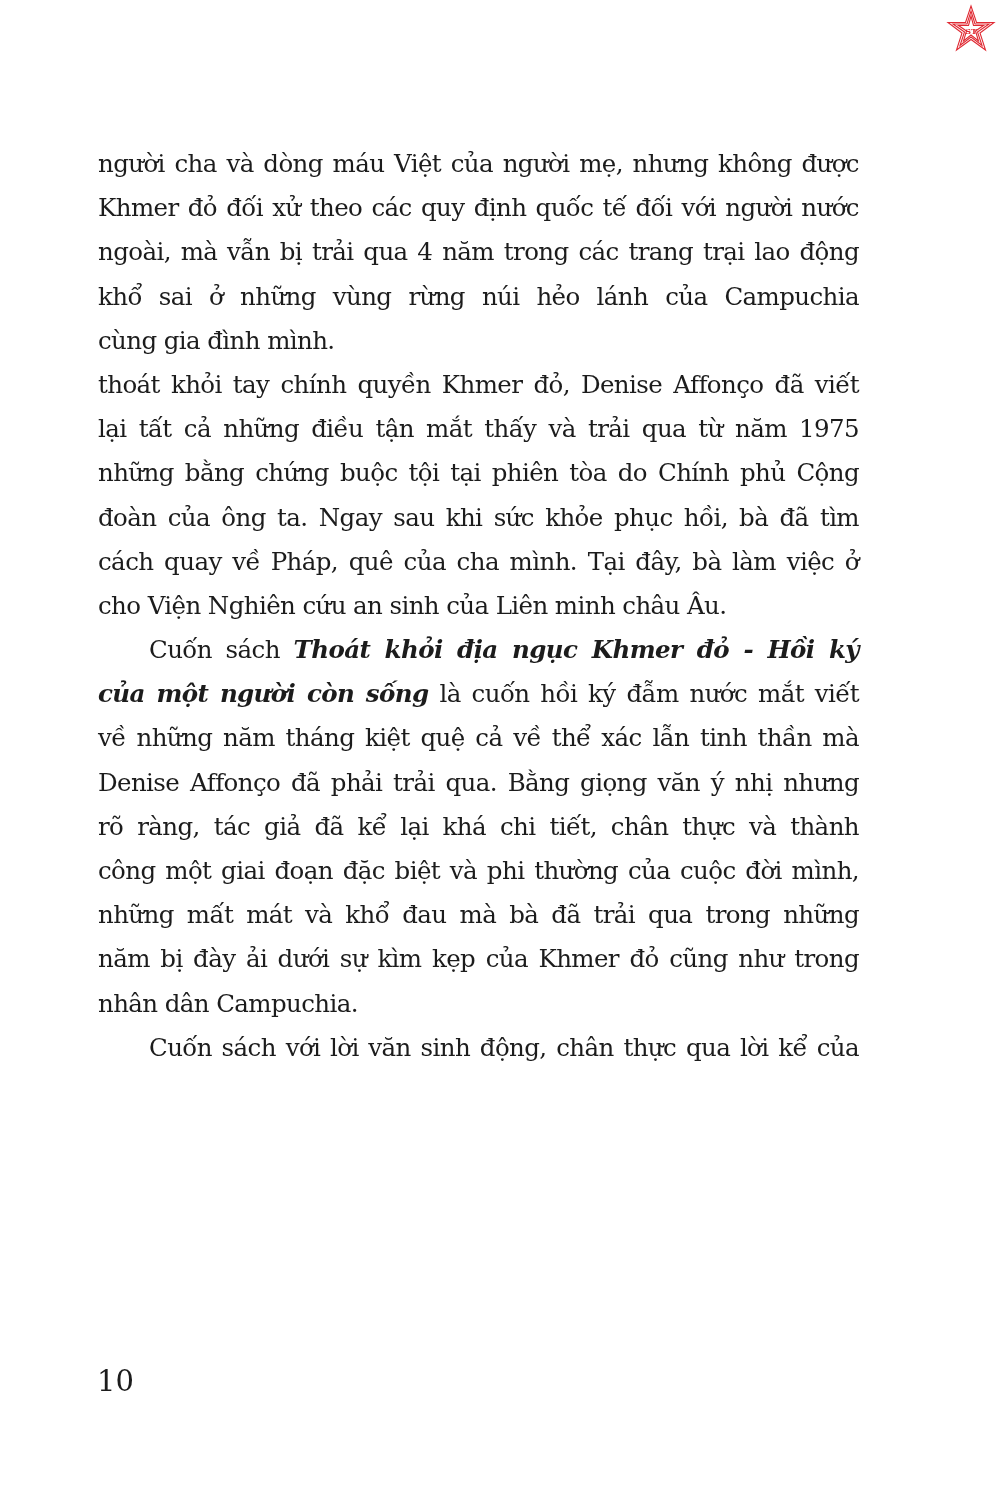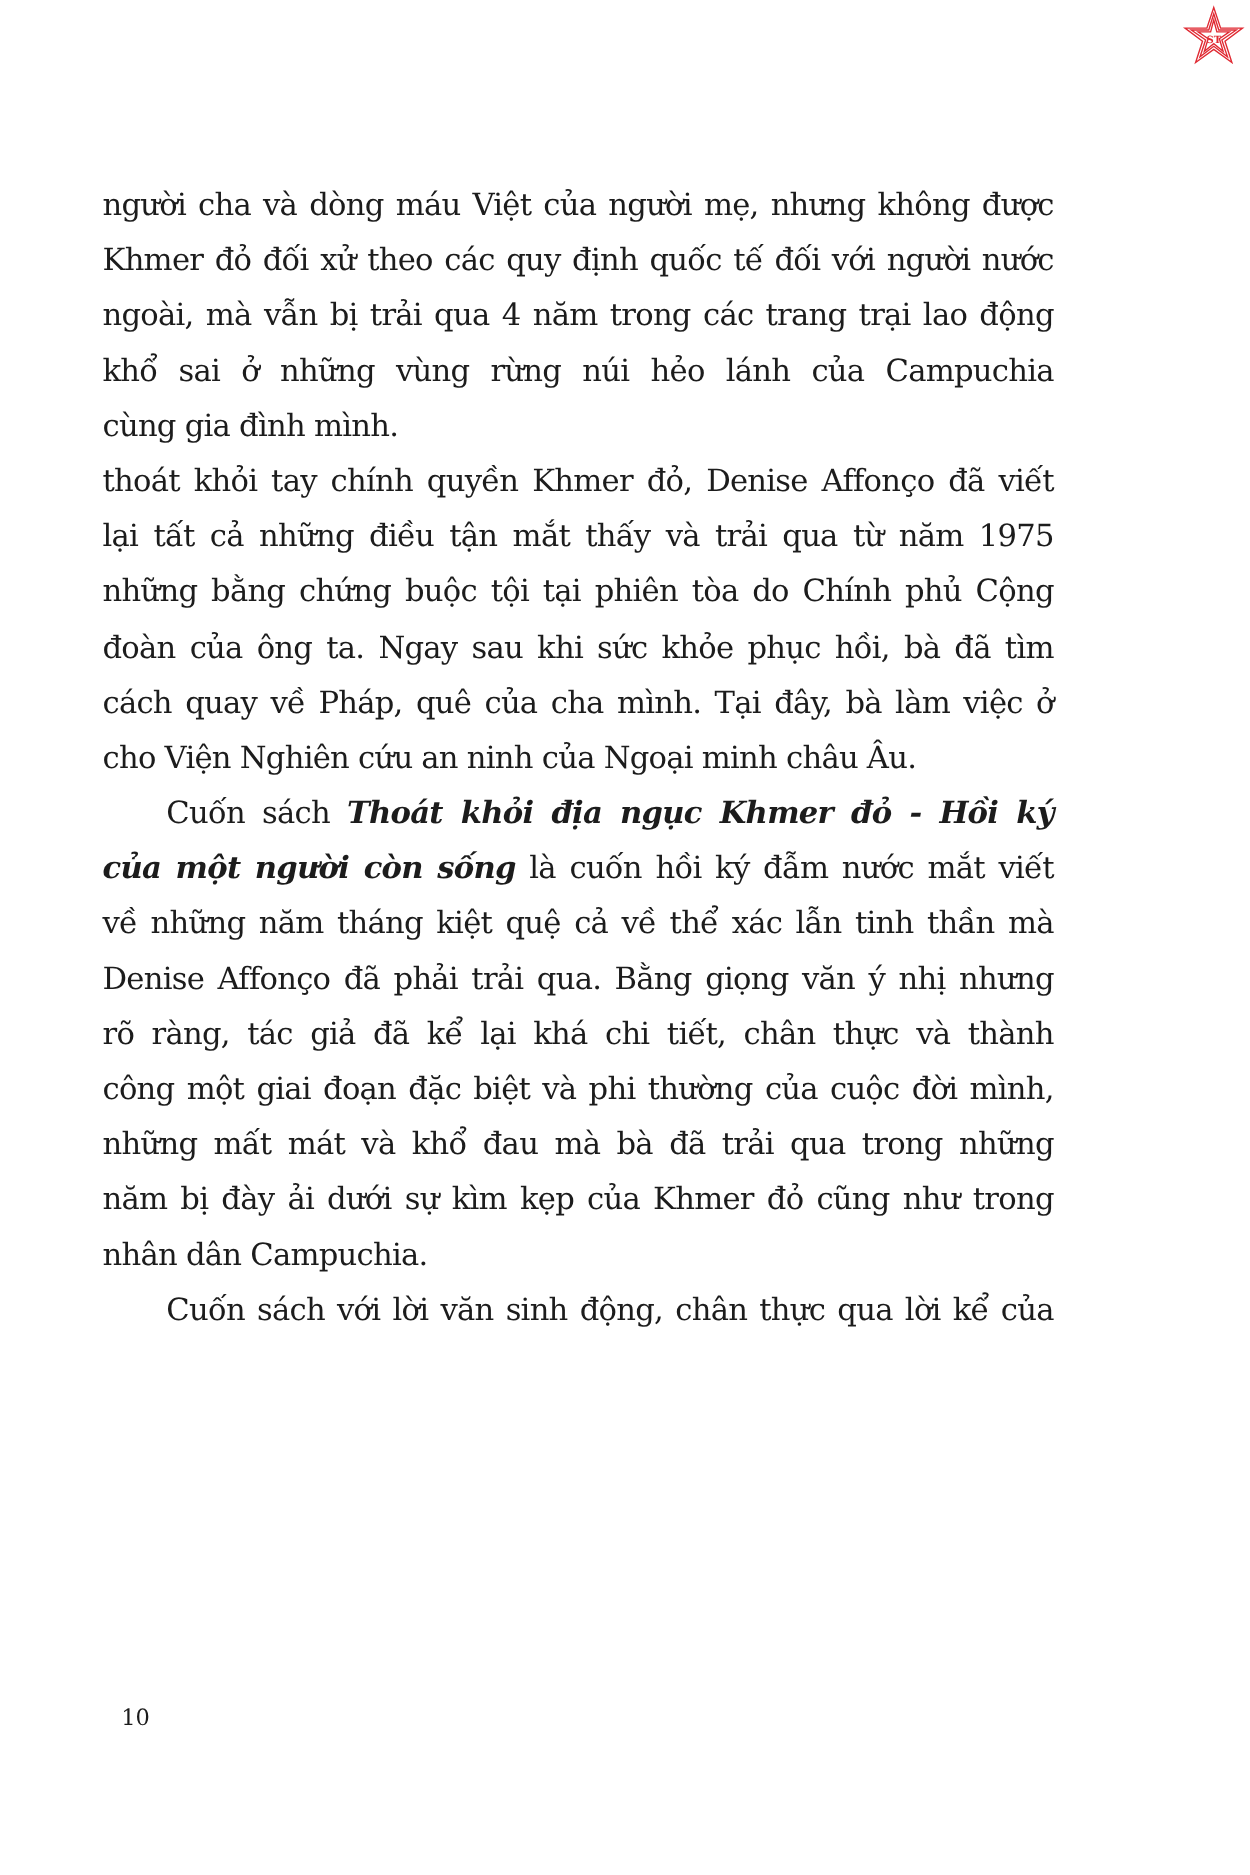--- a/index.html
+++ b/index.html
@@ -1,30 +1,30 @@
 <!DOCTYPE html>
 <html><head>
   <meta charset="utf-8">
   <style>
     html, body { margin: 0; padding: 0; background: #ffffff; }
     body { width: 1000px; height: 1500px; position: relative; overflow: hidden; }
     .logo { position: absolute; left: 946px; top: 4px; width: 50px; height: 50px; }
     .text-block {
-      position: absolute; left: 82px; top: 142px; width: 761px;
+      position: absolute; left: 98px; top: 142px; width: 761px;
       font-family: "DejaVu Serif", serif;
       font-size: 24.5px; line-height: 44.2px; color: #1c1c1c;
       letter-spacing: -0.6px;
     }
     .line { display: block; height: 44.2px; white-space: nowrap; text-align: justify; text-align-last: justify; }
     .line.last { text-align-last: left; }
     .line.indent { padding-left: 51px; }
     .bi { font-weight: bold; font-style: italic; }
     .page-number {
       position: absolute; left: 97px; top: 1364px;
-      font-family: "DejaVu Serif", serif; font-size: 18px; color: #1c1c1c;
+      font-family: "DejaVu Serif", serif; font-size: 29px; color: #1c1c1c;
     }
   </style>
 </head>
 <body>
 
 <svg class="logo" viewBox="0 0 100 100">
   <g fill="none" stroke="#e02a33" stroke-width="2.2">
     <polygon points="50,4 61,37 96,37 68,58 79,92 50,71 21,92 32,58 4,37 39,37"></polygon>
     <polygon points="50,14 58,40 86,40 63,56 72,83 50,66 28,83 37,56 14,40 42,40"></polygon>
     <polygon points="50,24 55,43 75,43 59,54 65,74 50,62 35,74 41,54 25,43 45,43"></polygon>
@@ -41,21 +41,21 @@
     <span class="line">khổ sai ở những vùng rừng núi hẻo lánh của Campuchia</span>
     <span class="line last">cùng gia đình mình.</span>
   </div>
 
   <div>
     <span class="line">thoát khỏi tay chính quyền Khmer đỏ, Denise Affonço đã viết</span>
     <span class="line">lại tất cả những điều tận mắt thấy và trải qua từ năm 1975</span>
     <span class="line">những bằng chứng buộc tội tại phiên tòa do Chính phủ Cộng</span>
     <span class="line">đoàn của ông ta. Ngay sau khi sức khỏe phục hồi, bà đã tìm</span>
     <span class="line">cách quay về Pháp, quê của cha mình. Tại đây, bà làm việc ở</span>
-    <span class="line last">cho Viện Nghiên cứu an ninh của Ngoại minh châu Âu.</span>
+    <span class="line last">cho Viện Nghiên cứu an sinh của Liên minh châu Âu.</span>
   </div>
 
   <div>
     <span class="line indent"><span>Cuốn sách </span><span class="bi">Thoát khỏi địa ngục Khmer đỏ - Hồi ký</span></span>
     <span class="line"><span class="bi">của một người còn sống</span><span> là cuốn hồi ký đẫm nước mắt viết</span></span>
     <span class="line">về những năm tháng kiệt quệ cả về thể xác lẫn tinh thần mà</span>
     <span class="line">Denise Affonço đã phải trải qua. Bằng giọng văn ý nhị nhưng</span>
     <span class="line">rõ ràng, tác giả đã kể lại khá chi tiết, chân thực và thành</span>
     <span class="line">công một giai đoạn đặc biệt và phi thường của cuộc đời mình,</span>
     <span class="line">những mất mát và khổ đau mà bà đã trải qua trong những</span>

